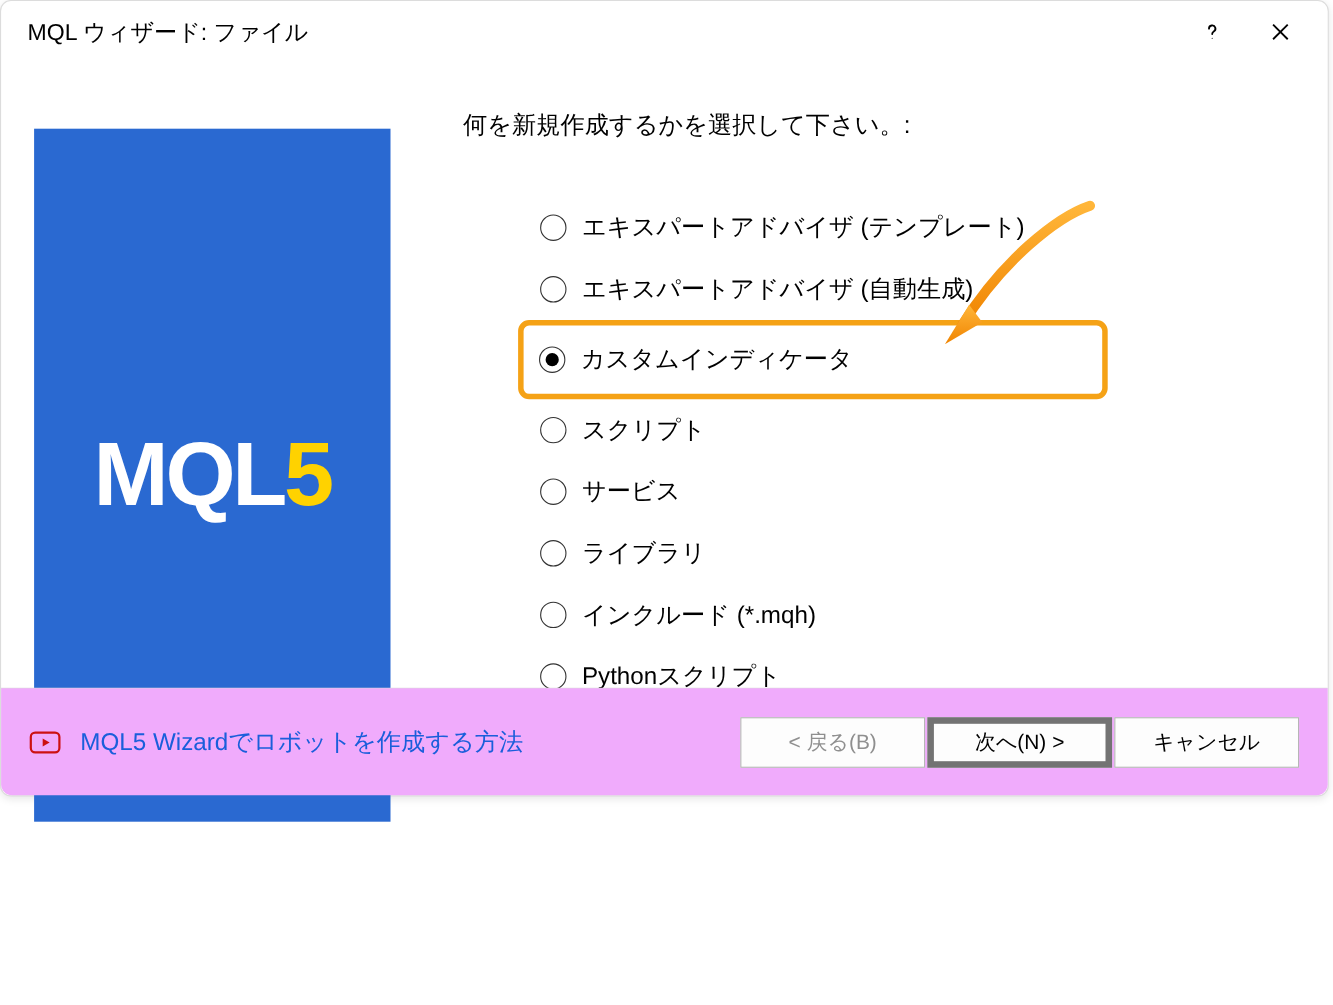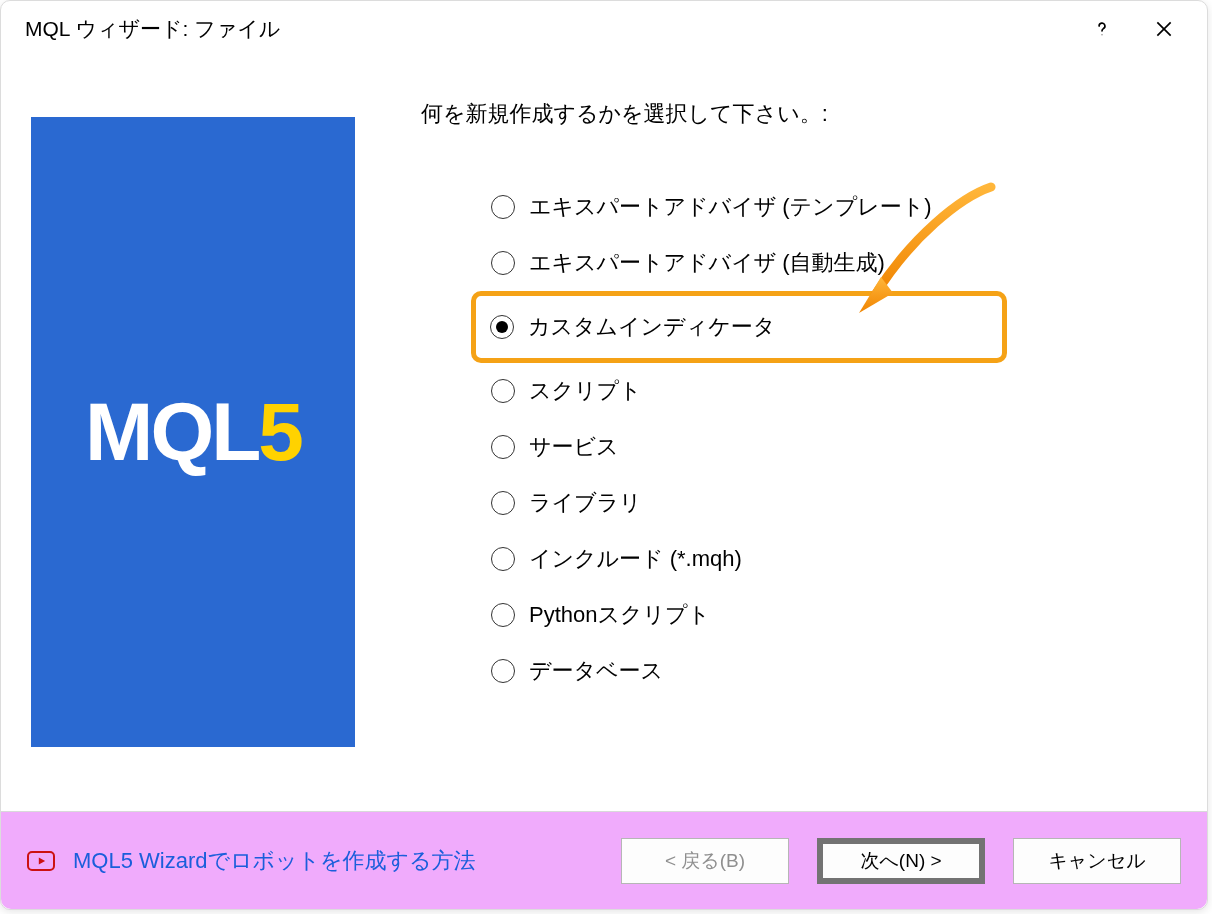--- a/index.html
+++ b/index.html
@@ -1,18 +1,18 @@
 <!DOCTYPE html>
 <html><head>
 <meta charset="utf-8">
 <style>
   * { box-sizing: border-box; margin: 0; padding: 0; }
   html, body { width: 1212px; height: 914px; font-family: "Yu Gothic UI", "Meiryo", "Segoe UI", sans-serif; background: #fff; color: #000; }
   .dialog {
-    width: 1208px; height: 910px; position: relative;
+    width: 1208px; height: 724px; position: relative;
     background: #fff; border: 1px solid #dcdcdc; border-radius: 10px;
     box-shadow: 0 2px 8px rgba(0,0,0,0.1);
   }
   .titlebar { height: 56px; display: flex; align-items: center; padding: 0 12px 0 24px; }
   .titlebar-title { font-size: 21px; flex: 1; }
   .titlebar-btn { width: 62px; height: 48px; display: flex; align-items: center; justify-content: center; background: transparent; border: none; cursor: pointer; }
   .titlebar-btn svg { width: 20px; height: 20px; }
   .content { position: absolute; top: 56px; left: 0; right: 0; bottom: 98px; }
   .side-banner {
     position: absolute; top: 60px; left: 30px; width: 324px; height: 630px;
@@ -47,21 +47,21 @@
     border-radius: 0 0 10px 10px;
   }
   .help-link { display: flex; align-items: center; gap: 18px; color: #1a5edb; text-decoration: none; flex: 1; }
   .help-icon {
     width: 28px; height: 20px; border: 2px solid #c11; border-radius: 5px;
     display: flex; align-items: center; justify-content: center; color: #c11;
   }
   .help-icon svg { width: 9px; height: 10px; }
   .help-text { font-size: 22px; }
   .nav-btn {
-    min-width: 168px; height: 46px; margin-left: 28px; background: #fdfdfd;
+    min-width: 168px; height: 46px; margin-left: 2px; background: #fdfdfd;
     border: 1px solid #b6b6b6; font-size: 19px; cursor: pointer;
     display: inline-flex; align-items: center; justify-content: center;
     padding: 0 24px;
   }
   .nav-btn.disabled { color: #8f8f8f; }
   .nav-btn.primary { border: 6px solid #737373; }
 </style>
 </head>
 <body>
 

